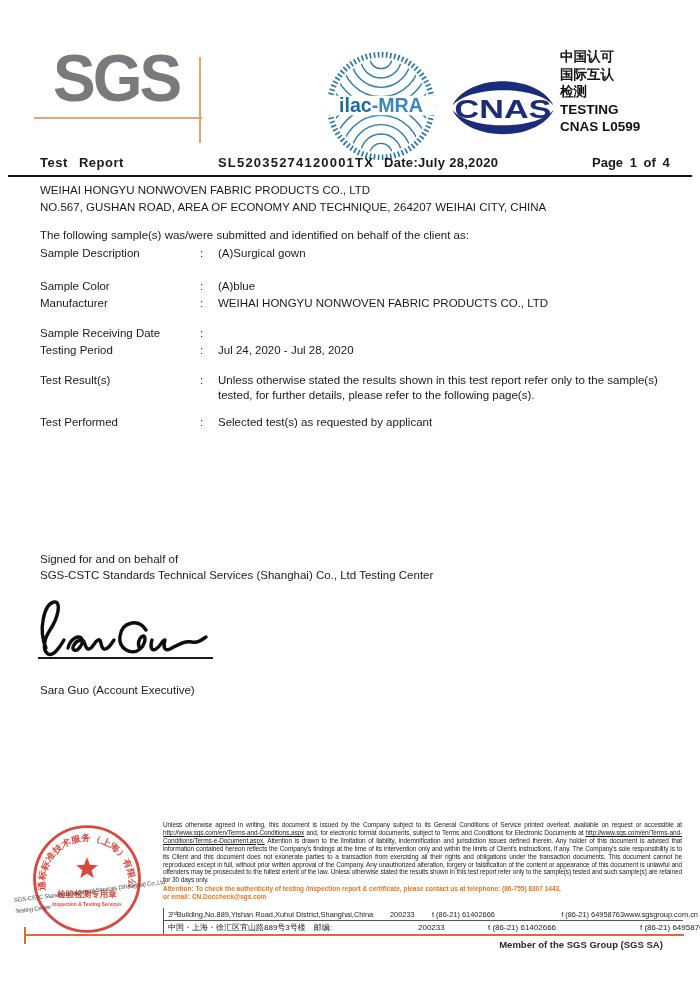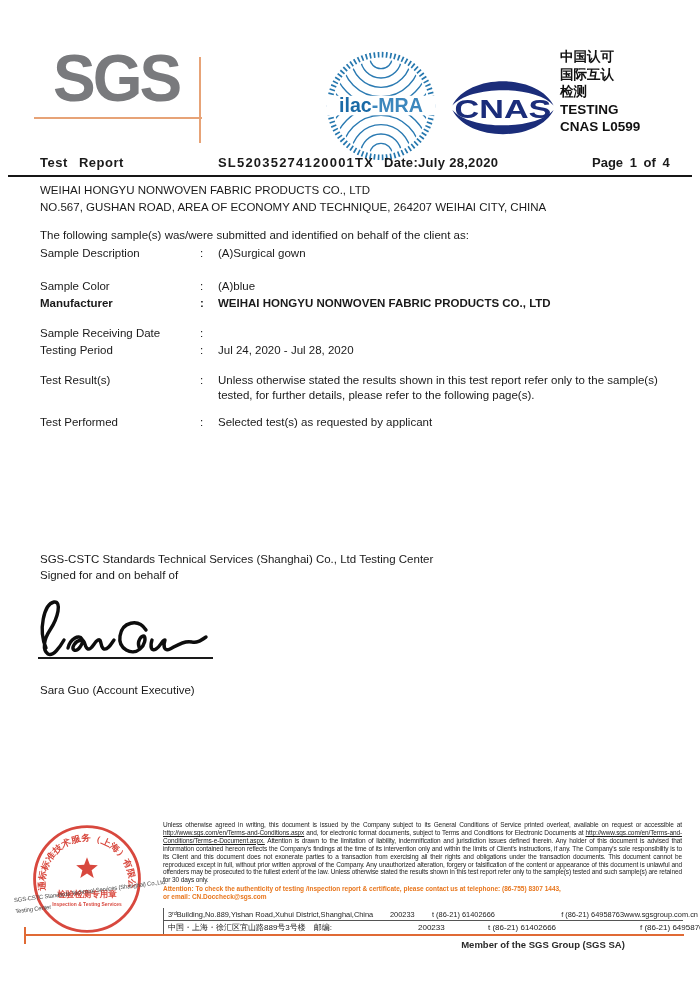--- a/index.html
+++ b/index.html
@@ -26,21 +26,21 @@
   .rl-date { left:384px; letter-spacing:0.3px; }
   .rl-page { left:592px; word-spacing:3px; }
   .black-rule { position:absolute; left:8px; top:175px; width:684px; height:2px; background:#161616; }
   
   .client { position:absolute; left:40px; top:182px; font-size:11.5px; line-height:17px; }
   .intro  { position:absolute; left:40px; top:229px; font-size:11.5px; }
   .frow { position:absolute; left:40px; width:630px; display:flex; font-size:11.5px; line-height:15px; }
   .frow .lbl   { width:160px; flex:none; }
   .frow .colon { width:18px;  flex:none; }
   .frow .val   { flex:1; }
-  .fr0 { top:246px; } .fr1 { top:279px; } .fr2 { top:296px;font-weight:bold; }
+  .fr0 { top:246px; } .fr1 { top:279px; } .fr2 { top:296px; }
   .fr3 { top:326px; } .fr4 { top:343px; } .fr5 { top:373px; } .fr6 { top:415px; }
   
   .signed { position:absolute; left:40px; top:551px; font-size:11.5px; line-height:16px; }
   .sig-svg { position:absolute; left:34px; top:592px; width:200px; height:70px; }
   .sig-underline { position:absolute; left:38px; top:657px; width:175px; height:2px; background:#1a1a1a; }
   .signer { position:absolute; left:40px; top:684px; font-size:11.5px; }
   
   .stamp { position:absolute; left:30px; top:822px; width:114px; height:114px; opacity:0.92; }
   .stamp-overlay {
     position:absolute; left:14px; top:884px; width:185px; font-size:6px; line-height:11px;
@@ -54,21 +54,21 @@
   .addr-row { display:flex; align-items:center; height:13px; padding-left:4px; white-space:nowrap; }
   .addr-row.first { border-bottom:1px solid #555; }
   .addr-row .a-addr { width:222px; flex:none; overflow:hidden; }
   .addr-row .a-post { width:42px;  flex:none; }
   .addr-row .a-tel  { width:96px;  flex:none; }
   .addr-row .a-fax  { width:96px;  flex:none;text-align:right; }
   .addr-row .a-net  { flex:1; }
   .addr-row.cn { font-size:8px;gap:28px; }
   .crop-h2 { position:absolute; left:24px; top:934px; width:660px; height:2px; background:#e06a35; }
   .crop-v2 { position:absolute; left:24px; top:927px; width:2px; height:17px; background:#e06a35; }
-  .member { position:absolute; left:427px; top:939px; width:232px; text-align:center; font-size:9.5px; font-weight:bold; color:#2a2a2a; }
+  .member { position:absolute; left:465px; top:939px; width:232px; text-align:center; font-size:9.5px; font-weight:bold; color:#2a2a2a; }
 </style>
 </head>
 <body>
 
 <div class="page">
 
   <div class="sgs-logo">SGS</div>
   <div class="crop-h1"></div>
   <div class="crop-v1"></div>
 
@@ -152,22 +152,22 @@
     <span class="colon">:</span>
     <span class="val">Unless otherwise stated the results shown in this test report refer only to the sample(s) tested, for further details, please refer to the following page(s).</span>
   </div>
   <div class="frow fr6">
     <span class="lbl">Test Performed</span>
     <span class="colon">:</span>
     <span class="val">Selected test(s) as requested by applicant</span>
   </div>
 
   <div class="signed">
+    <div>Signed for and on behalf of</div>
     <div>SGS-CSTC Standards Technical Services (Shanghai) Co., Ltd Testing Center</div>
-    <div>Signed for and on behalf of</div>
   </div>
   <svg class="sig-svg" viewBox="0 0 200 70" fill="none" stroke="#0d0d0d" stroke-width="3.4" stroke-linecap="round" stroke-linejoin="round">
     <path d="M12 56 C4 38 10 12 20 10 C28 9 24 26 16 38 C10 47 8 58 14 62 C19 65 26 55 30 48"></path>
     <path d="M34 56 C36 47 45 42 48 47 C50 51 44 60 40 58 C37 56 41 49 47 48 C52 47 50 56 54 57 C58 58 60 50 64 48 C68 46 66 56 70 57 C74 58 77 52 80 48"></path>
     <path d="M112 38 C104 26 88 30 86 44 C84 57 98 64 106 57 C111 53 112 46 110 44 C107 44 103 49 105 55"></path>
     <path d="M118 48 C116 54 117 60 122 57 C127 54 128 48 131 48 C129 54 130 60 136 57 C142 54 150 48 158 50 C163 51 166 49 172 45"></path>
   </svg>
   <div class="sig-underline"></div>
   <div class="signer">Sara Guo (Account Executive)</div>
 

